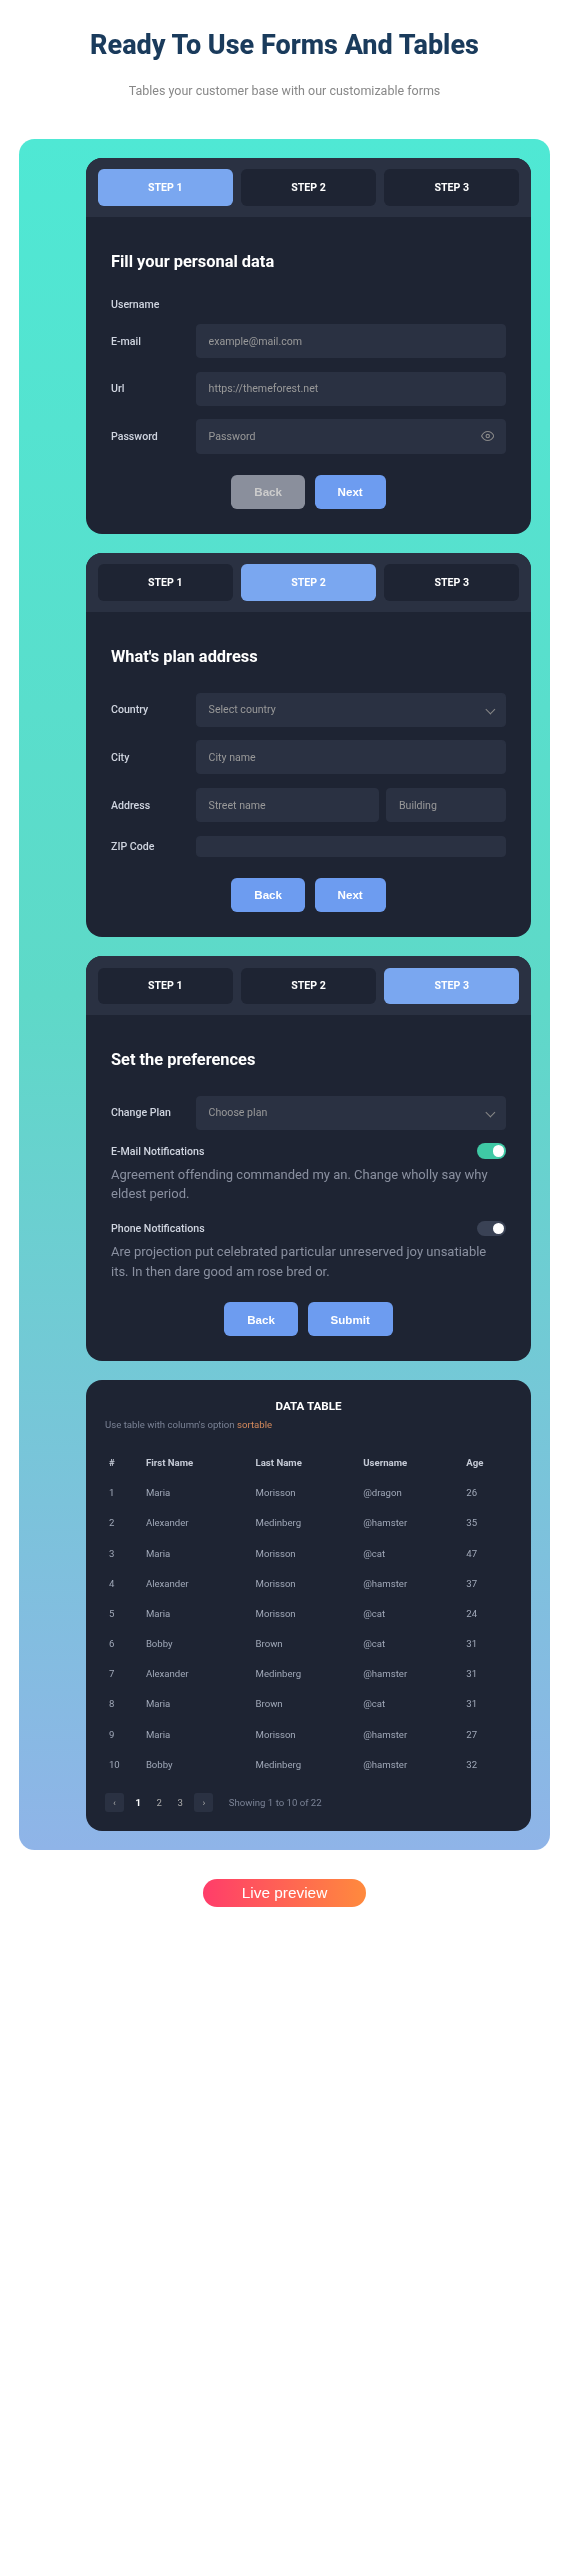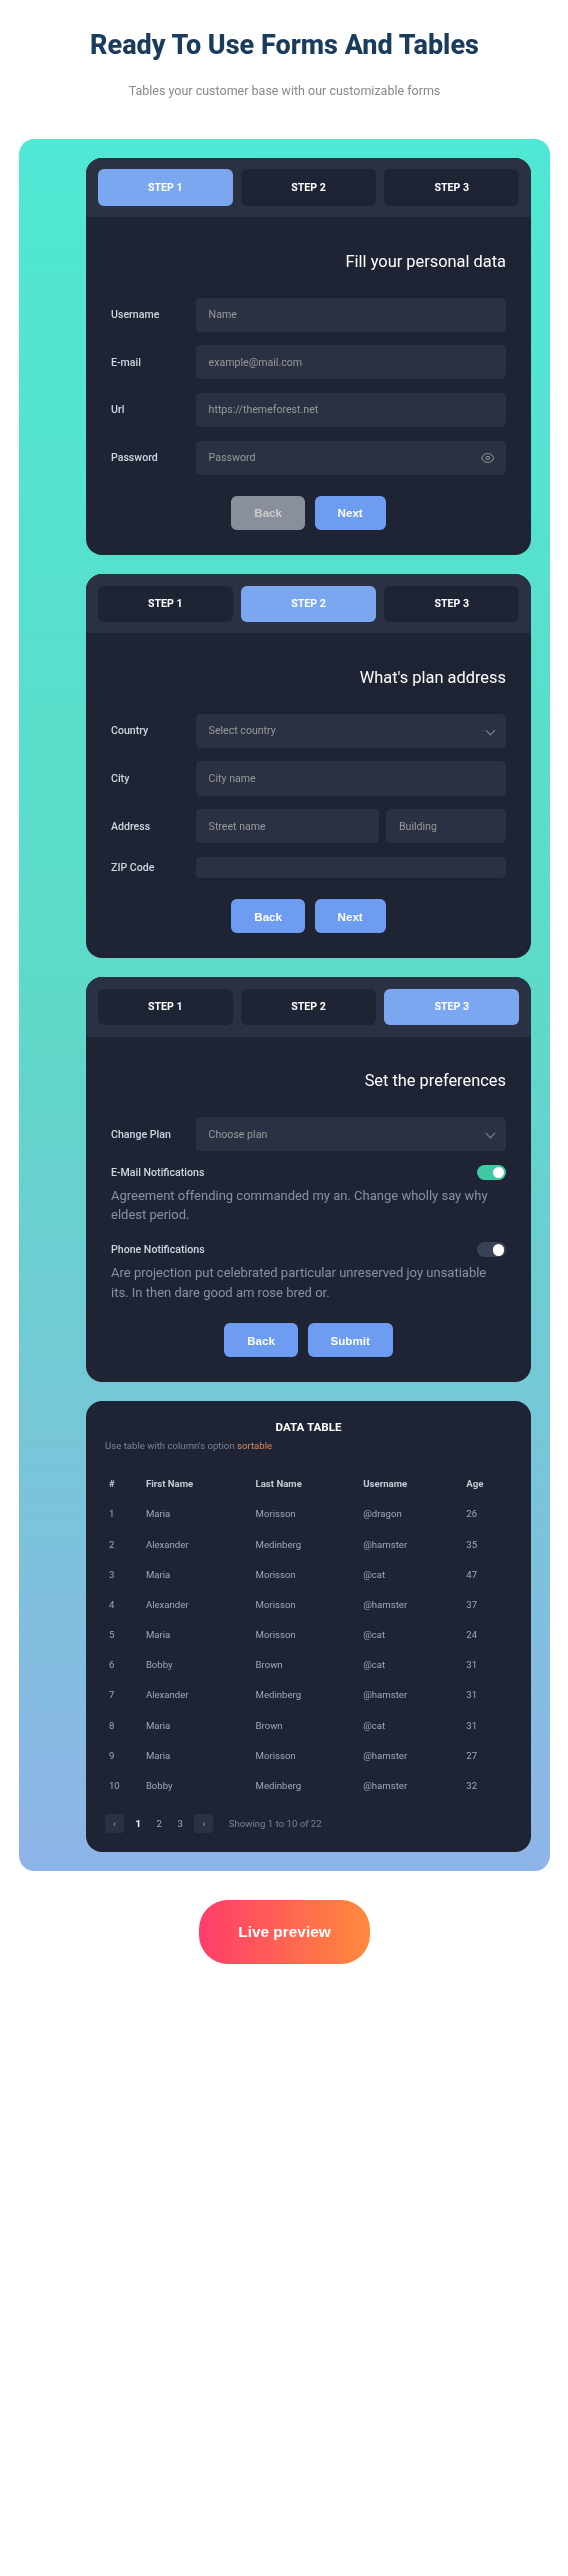--- a/index.html
+++ b/index.html
@@ -44,23 +44,23 @@
   font-weight: 700;
   color: #fff;
   background: #1e2433;
   border-radius: 5.8px;
   cursor: pointer;
 }
 .tab.active { background: #7aa7f0; }
 .card-body { padding: 19px 25px 25px; }
 .card-title {
   color: #fff;
-  text-align: right;
+  text-align: left;
   font-size: 16.4px;
-  font-weight: 400;
+  font-weight: 700;
   margin: 15.4px 0 27px;
 }
 .form-row {
   display: flex;
   align-items: center;
   margin-bottom: 13.5px;
 }
 .form-label {
   width: 85px;
   color: #d0d5e0;
@@ -177,25 +177,25 @@
   align-items: center;
   justify-content: center;
   cursor: pointer;
 }
 .pg-num { color: #aaa; font-size: 9.6px; padding: 0 3.9px; cursor: pointer; }
 .pg-num.active { color: #fff; font-weight: 700; }
 .pg-info { color: #7a8295; font-size: 9.6px; margin-left: 7.7px; }
 .live-btn {
   display: block;
   margin: 29px auto;
-  padding: 23px 39px;
+  padding: 5px 39px;
   background: linear-gradient(90deg, #ff3d6a, #ff8a3d);
   color: #fff;
   font-size: 15.4px;
-  font-weight: 700;
+  font-weight: 400;
   border: none;
   border-radius: 29px;
   cursor: pointer;
 }
 </style>
 </head>
 <body>
 
 <div class="header">
   <h1>Ready To Use Forms And Tables</h1>
@@ -207,23 +207,20 @@
   <div class="card">
     <div class="tab-row">
       <div class="tab active">STEP 1</div>
       <div class="tab">STEP 2</div>
       <div class="tab">STEP 3</div>
     </div>
     <div class="card-body">
       <div class="card-title">Fill your personal data</div>
       <div class="form-row">
         <div class="form-label">Username</div>
-        <div class="form-input-wrap">
-            <div class="form-input">Name</div>
-          </div>
       </div>
       <div class="form-row">
         <div class="form-label">E-mail</div>
         <div class="form-input-wrap">
             <div class="form-input">example@mail.com</div>
           </div>
       </div>
       <div class="form-row">
         <div class="form-label">Url</div>
         <div class="form-input-wrap">

